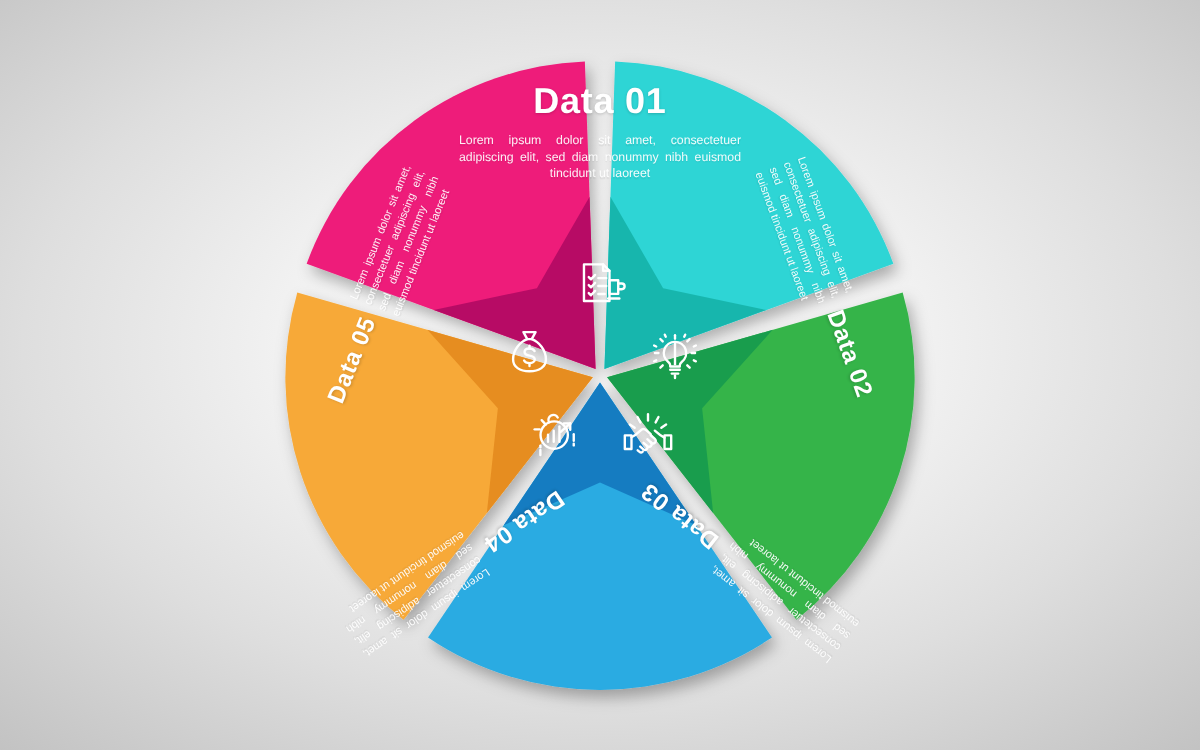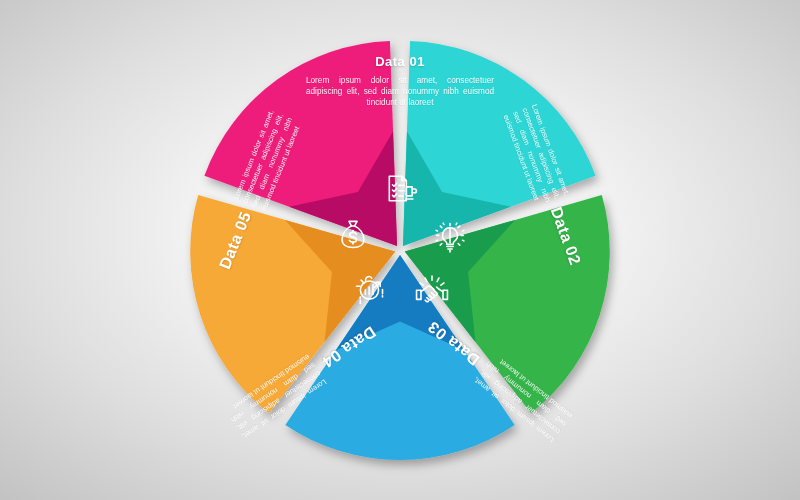--- a/index.html
+++ b/index.html
@@ -16,21 +16,21 @@
     color:#ffffff;font-weight:bold;letter-spacing:.5px;
     text-shadow:0 1px 2px rgba(0,0,0,.18);
   }
   .seg-body{
     color:#ffffff;opacity:.93;line-height:1.32;
     text-shadow:0 1px 1px rgba(0,0,0,.10);
   }
 
   
   #lbl-1{left:300px;top:54px;width:200px;text-align:center;}
-  #lbl-1 .seg-title{font-size:13px;margin-bottom:7px;}
+  #lbl-1 .seg-title{font-size:24px;margin-bottom:7px;}
   #lbl-1 .seg-body{font-size:8.2px;text-align:justify;text-align-last:center;padding:0 6px;}
 
   
   #lbl-2{left:455px;top:105px;width:180px;height:150px;
          transform:rotate(70deg);transform-origin:50% 50%;
          display:flex;flex-direction:row-reverse;align-items:center;gap:8px;}
   #lbl-2 .seg-title{font-size:16px;white-space:nowrap;}
   #lbl-2 .seg-body{font-size:7.4px;width:96px;text-align:justify;}
 
   

